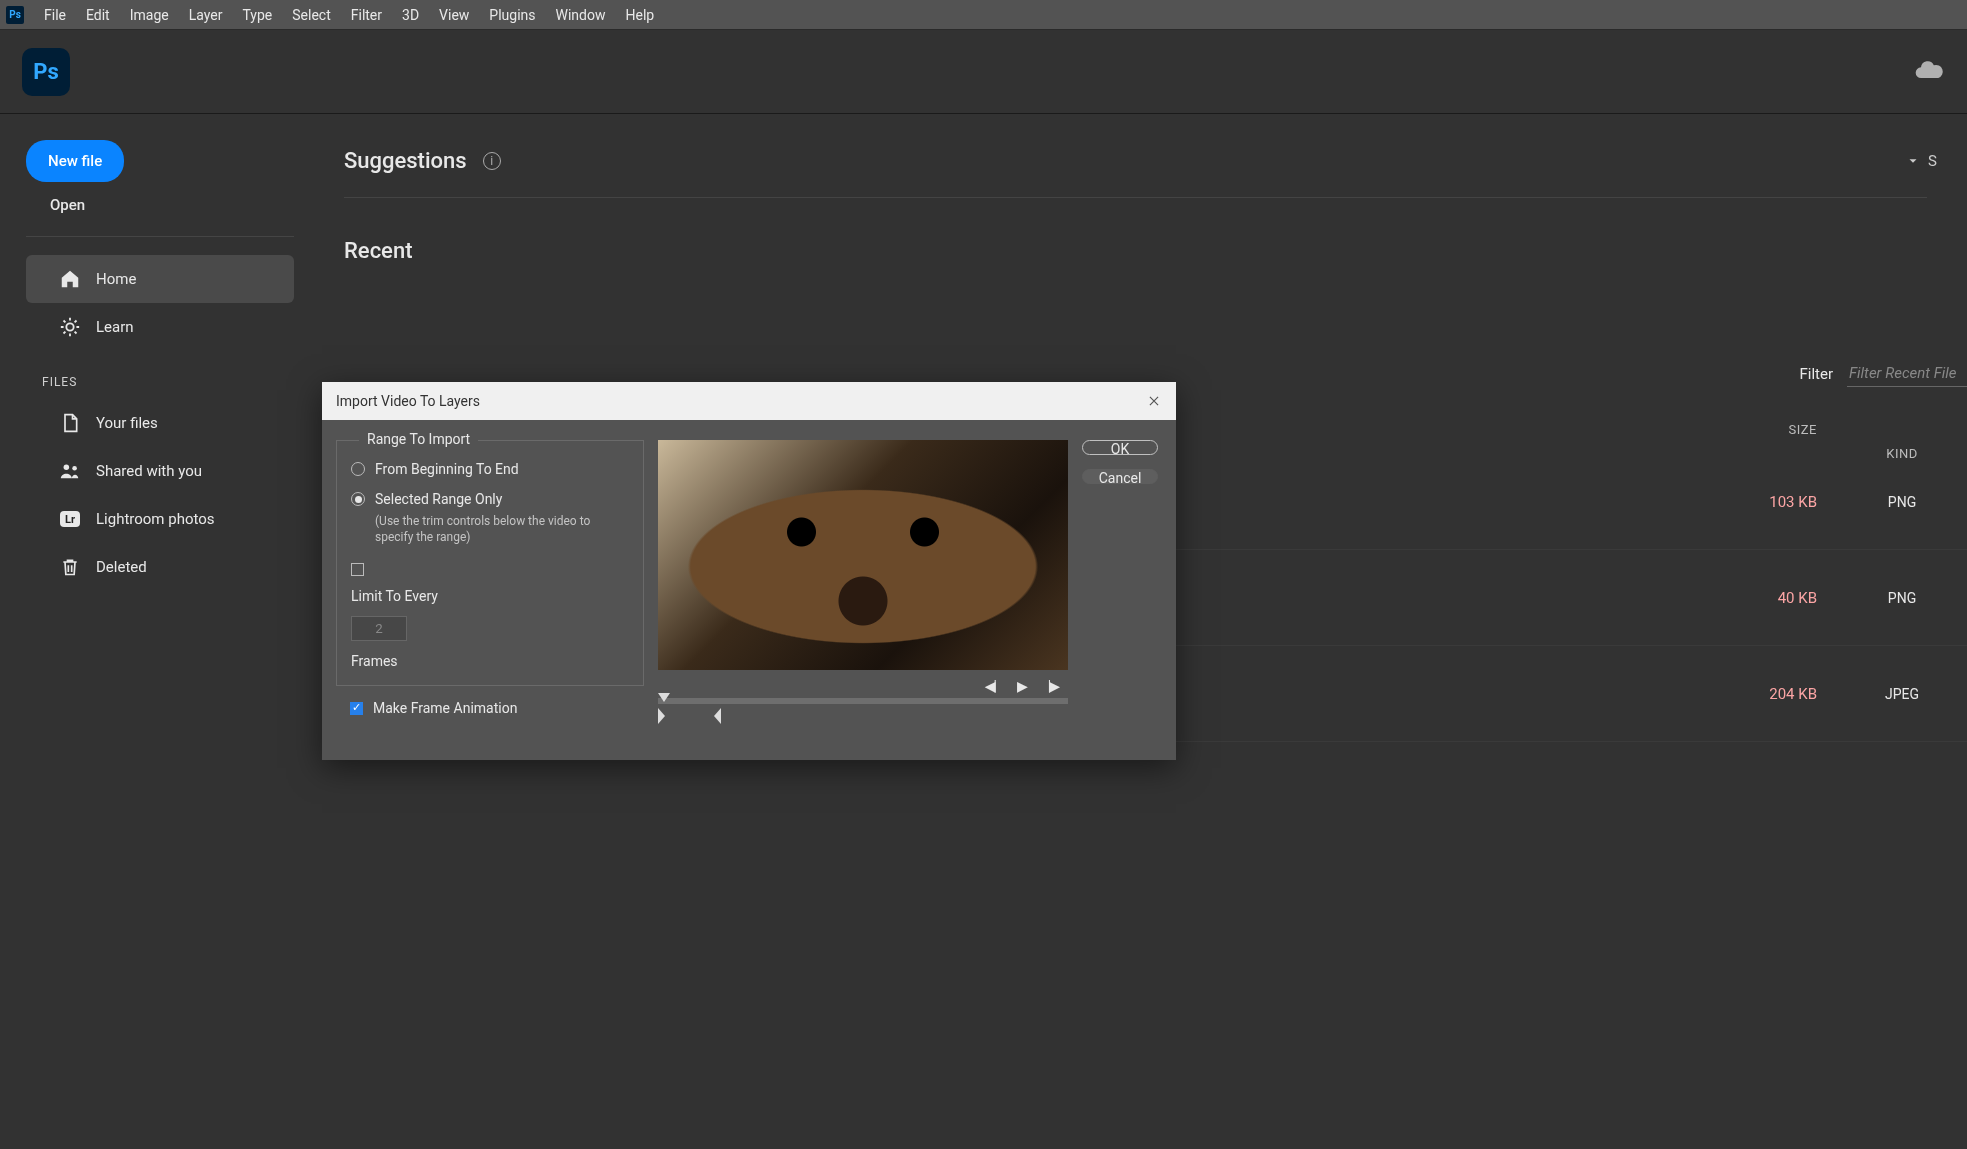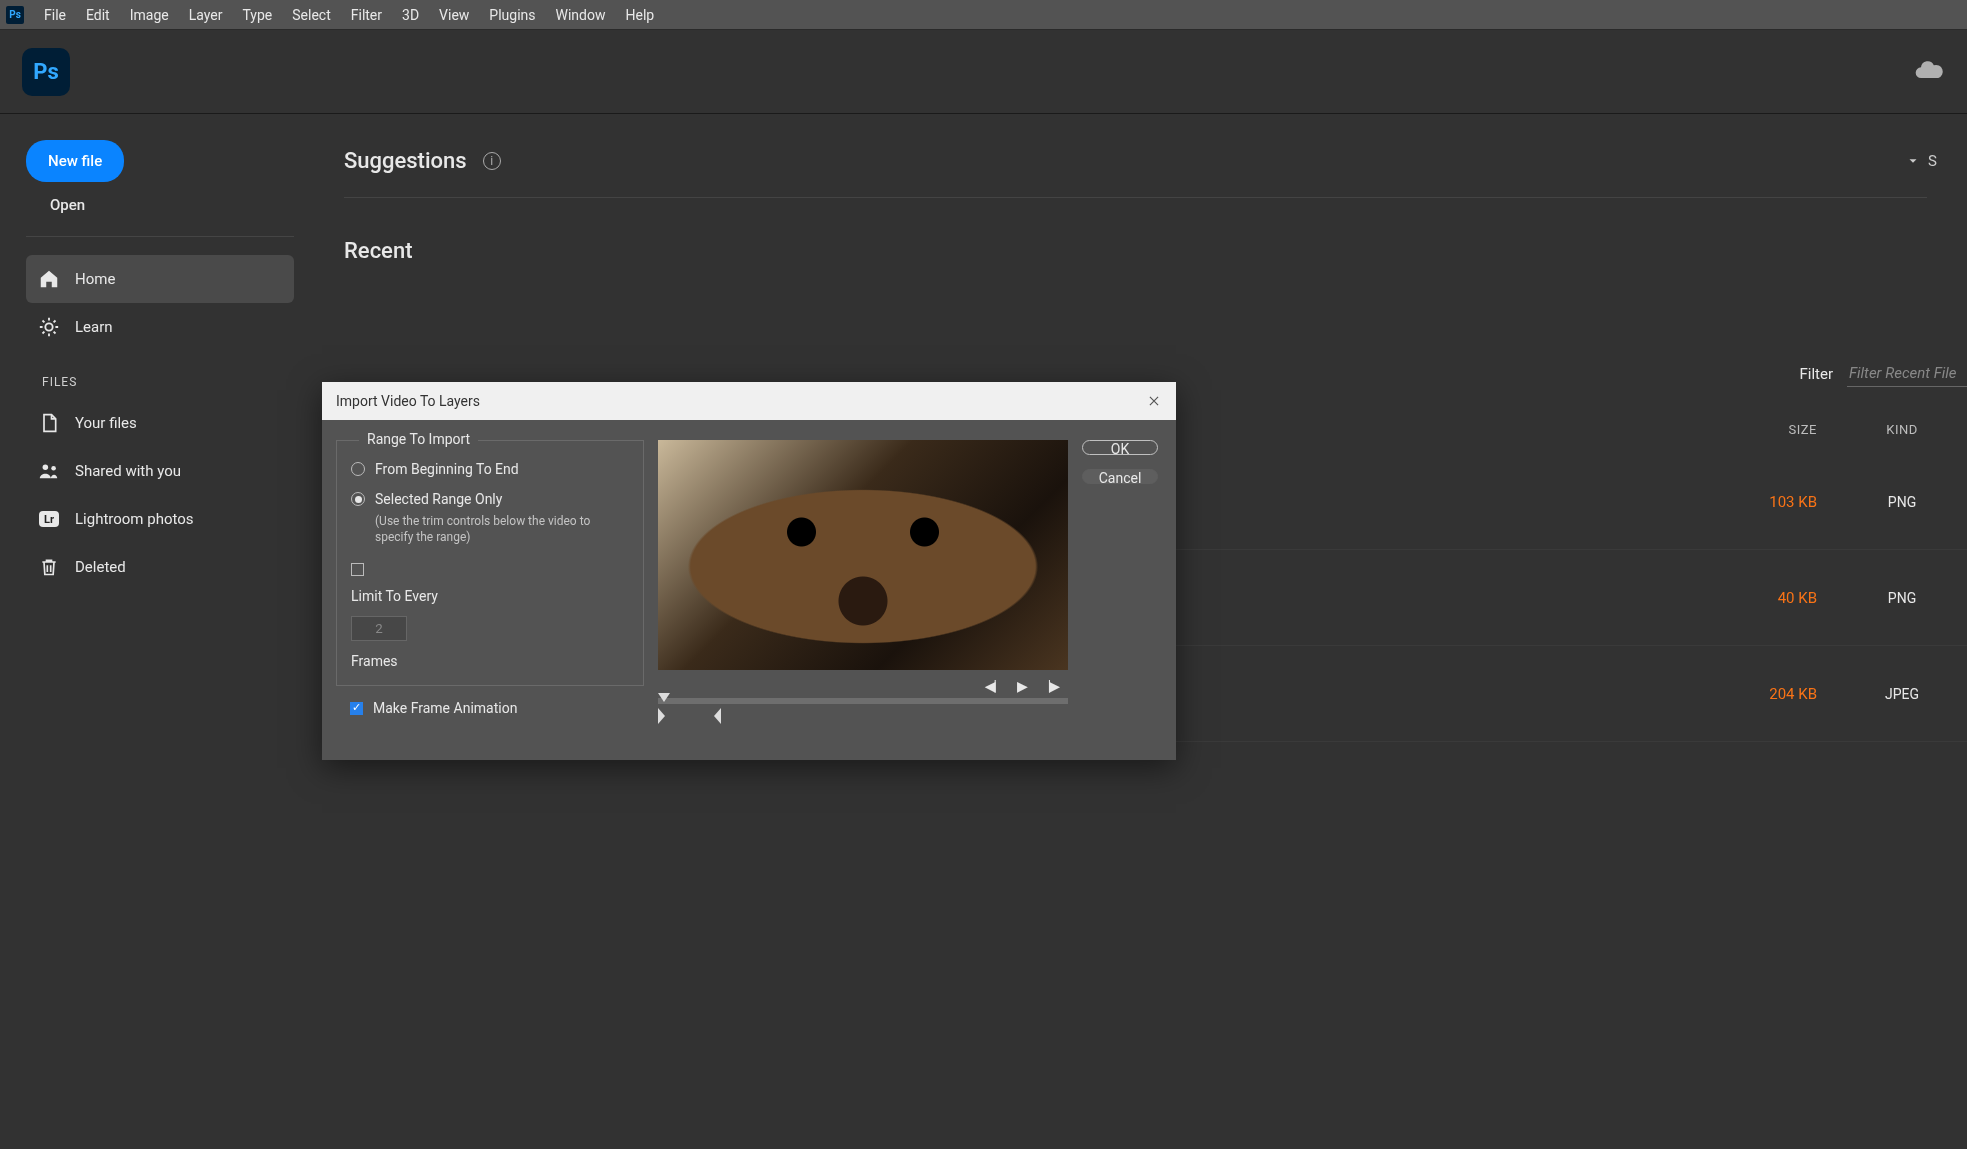--- a/index.html
+++ b/index.html
@@ -16,49 +16,49 @@
   .cloud-icon svg { width: 32px; height: 32px; fill: #b0b0b0; }
 
   
   .main { display: flex; height: calc(100% - 114px); }
 
   .sidebar { width: 310px; padding: 26px 16px 0 26px; display:flex; flex-direction:column; }
   .btn-newfile { background: #0a84ff; color: #fff; border: none; border-radius: 20px; padding: 12px 22px; font-size: 15px; font-weight: 500; cursor: pointer; align-self:flex-start; }
   .sidebar-link { color: #e8e8e8; font-size: 15px; padding: 14px 24px 14px 24px; cursor: pointer; font-weight:500;}
   .sidebar-divider { height:1px; background:#454545; margin: 8px 0 18px 0; }
   .nav-list { list-style:none; }
-  .nav-list li { display:flex; align-items:center; gap:14px; padding: 12px 11px; border-radius:6px; font-size:15px; cursor:pointer; }
+  .nav-list li { display:flex; align-items:center; gap:14px; padding: 12px 32px; border-radius:6px; font-size:15px; cursor:pointer; }
   .nav-list li.active { background:#4a4a4a; }
   .nav-list li .nv-icon { width:24px; height:24px; display:flex; align-items:center; justify-content:center; color:#e8e8e8; }
   .files-hdr { font-size:12px; letter-spacing:1px; color:#d0d0d0; padding: 24px 16px 10px 16px; }
   .lr-badge { width:20px; height:16px; background:#e8e8e8; color:#222; font-size:11px; font-weight:700; border-radius:4px; display:flex;align-items:center;justify-content:center; }
 
   .content { flex:1; padding: 34px 0 0 34px; position:relative; }
   .sugg-row { display:flex; align-items:center; gap:16px; }
   .sugg-title { font-size:22px; color:#e8e8e8; font-weight:500; }
   .info-icon { width:18px;height:18px;border:1.5px solid #aaa;border-radius:50%; display:flex;align-items:center;justify-content:center;font-size:12px;color:#aaa;}
   .sugg-toggle { margin-left:auto; margin-right:30px; display:flex; align-items:center; gap:8px; color:#ccc; font-size:15px;}
   .hr { height:1px; background:#444; margin:24px 40px 40px 0; }
   .recent-title { font-size:22px; font-weight:500; margin-bottom:30px; }
 
   .filter-row { display:flex; justify-content:flex-end; align-items:center; gap:14px; margin-right:0; padding-right:0; font-size:15px; position:absolute; right:0; top:246px; }
   .filter-input { background:transparent; border:none; border-bottom:1px solid #666; color:#ccc; font-style:italic; font-size:15px; padding:4px 2px; width:120px; }
   .filter-input::placeholder { color:#888; font-style:italic; }
 
   .table-head { display:flex; color:#bcbcbc; font-size:13px; letter-spacing:0.5px; position:absolute; right:0; top:308px; }
   .col-size { width:100px; text-align:right; }
-  .col-kind { width:130px; text-align:center; margin-left:20px; }
+  .col-kind { width:130px; text-align:center; margin-left:20px;margin-top:24px; }
 
   .file-rows { position:absolute; right:0; top:340px; left:390px; }
   .file-row { display:flex; align-items:center; height:96px; border-bottom:1px solid #3a3a3a; }
   .file-row .thumb { width:60px; height:42px; background:#1e3a5f; border-radius:2px; margin-left:30px;}
   .file-row .fname { flex:1; padding-left:28px; font-size:15px; color:#e8e8e8; }
   .file-row .cloud-ok { width:20px;height:20px;border-radius:50%;background:#2e9c3e;display:flex;align-items:center;justify-content:center;color:#fff;font-size:12px;margin-right:20px;}
   .file-row .ago { width:180px; color:#ccc; font-size:15px; }
-  .file-row .size { width:100px; text-align:right; color:#f97316; font-size:15px; }
+  .file-row .size { width:100px; text-align:right; color:#fca5a5; font-size:15px; }
   .file-row .kind { width:130px; text-align:center; margin-left:20px; color:#e8e8e8; font-size:14px; }
 
   
   .dialog { position:absolute; left:322px; top:382px; width:854px; background:#535353; box-shadow: 0 8px 30px rgba(0,0,0,0.5); }
   .dialog-titlebar { background:#f0f0f0; color:#333; height:38px; display:flex; align-items:center; padding:0 14px; font-size:14px; justify-content:space-between;}
   .dialog-close { width:16px;height:16px; color:#555; cursor:pointer; display:flex;align-items:center;justify-content:center;}
   .dialog-body { display:flex; padding:20px 18px 38px 14px; gap:14px; }
   .range-group { border:1px solid #6a6a6a; width:308px; position:relative; padding:20px 14px 16px 14px; font-size:14px; color:#e8e8e8; }
   .range-legend { position:absolute; top:-10px; left:22px; background:#535353; padding:0 8px; font-size:14px; color:#e8e8e8;}
   .radio-row { display:flex; align-items:center; gap:10px; margin-bottom:14px; cursor:pointer;}

